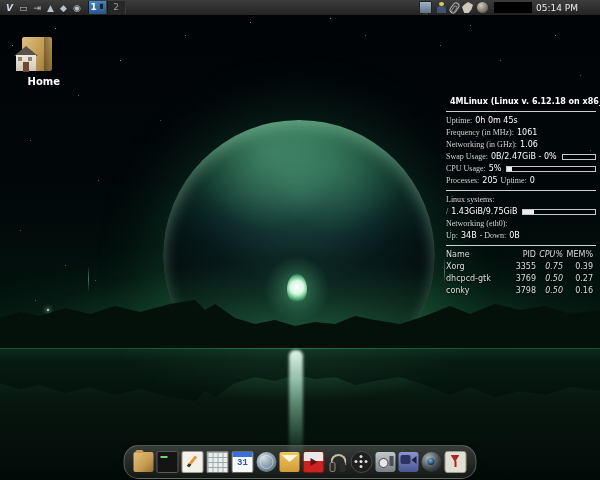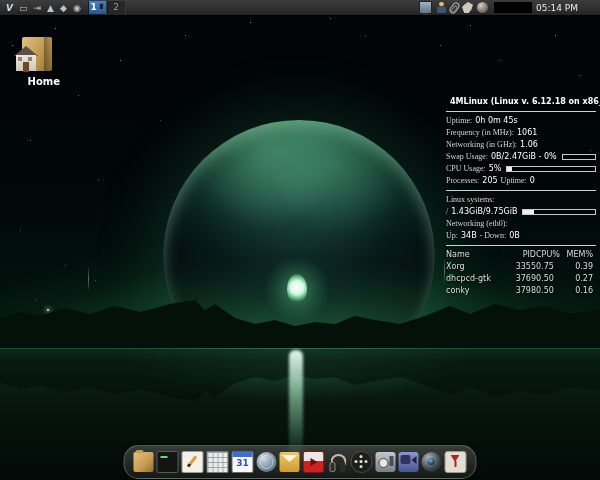--- a/index.html
+++ b/index.html
@@ -107,41 +107,41 @@
   .c-title{font-weight:bold;color:#fff;white-space:nowrap;margin-left:4px;}
   .c-hr{border-top:1px solid #cfcfcf;margin:3px 0;}
   .c-line{display:flex;align-items:center;white-space:nowrap;}
   .cl{color:#d6d6d6;margin-right:3px;font-family:Liberation Serif, serif;}
   .cv{color:#fff;font-weight:normal;margin-right:3px;}
   .cbar{flex:1;height:4px;border:1px solid #c9c9c9;margin-left:2px;background:rgba(0,0,0,.3);min-width:14px;}
   .cbar i{display:block;height:100%;background:#ececec;}
   .pt-row{display:flex;white-space:nowrap;}
   .pt-row span:nth-child(1){width:58px;}
   .pt-row span:nth-child(2){width:32px;text-align:right;}
-  .pt-row span:nth-child(3){width:27px;text-align:left;}
+  .pt-row span:nth-child(3){width:27px;text-align:right;font-style:italic;}
   .pt-row span:nth-child(4){width:30px;text-align:right;}
 
   
   .dock{position:absolute;left:50%;transform:translateX(-50%);bottom:1px;height:28px;padding:2px 9px;
     display:flex;align-items:center;gap:3px;z-index:30;border-radius:15px;
     background:linear-gradient(180deg,rgba(95,100,95,.55),rgba(25,28,25,.8));
     border:1px solid rgba(150,160,150,.45);box-shadow:0 1px 4px rgba(0,0,0,.6);}
   .dock-icon{position:relative;width:20px;height:20px;flex:0 0 auto;cursor:default;}
   .ic-filemanager{background:linear-gradient(135deg,#e6c37e 0%,#c79b50 60%,#926f32 100%);border-radius:2px;}
   .ic-filemanager::before{content:"";position:absolute;left:2px;top:-2px;width:8px;height:3px;background:#c79b50;border-radius:2px 2px 0 0;}
   .ic-terminal{background:#141414;border:1px solid #5a5a5a;border-radius:2px;}
   .ic-terminal::after{content:"";position:absolute;left:3px;top:4px;width:7px;height:2px;background:#6fd66f;box-shadow:0 4px 0 -1px #4aa84a;}
   .ic-editor{background:#f4f1e8;border:1px solid #999;border-radius:2px;}
   .ic-editor::after{content:"";position:absolute;left:8px;top:3px;width:3px;height:13px;background:linear-gradient(180deg,#e09a3a 75%,#333 75%);transform:rotate(38deg);}
   .ic-spreadsheet{background:#ececec;border:1px solid #777;
     background-image:linear-gradient(#9aa 1px,transparent 1px),linear-gradient(90deg,#9aa 1px,transparent 1px);
     background-size:5px 5px;border-radius:1px;}
   .ic-calendar{background:#f8f8f8;border:1px solid #666;border-radius:2px;text-align:center;}
   .ic-calendar::before{content:"";position:absolute;left:0;top:0;right:0;height:5px;background:#3a6fd8;}
-  .ic-calendar .ic-text{position:absolute;left:0;right:0;top:6px;font-size:9px;font-weight:bold;color:#2a55b8;}
+  .ic-calendar .ic-text{position:absolute;left:0;right:0;top:6px;font-size:9px;font-weight:bold;color:#2a55b8;font-family:Liberation Mono, monospace;}
   .ic-browser{border-radius:50%;background:radial-gradient(circle at 35% 30%,#d3dde4,#7d93a3 55%,#41525e);}
   .ic-browser::after{content:"";position:absolute;inset:3px;border:1px solid rgba(255,255,255,.45);border-radius:50%;}
   .ic-mail{background:linear-gradient(180deg,#f0c860,#d09a35);border-radius:2px;}
   .ic-mail::after{content:"";position:absolute;left:2px;top:3px;width:0;height:0;
     border-left:8px solid transparent;border-right:8px solid transparent;border-top:7px solid #fdf6e2;}
   .ic-youtube{background:linear-gradient(180deg,#e8e8e8 45%,#cc2222 45%);border-radius:3px;border:1px solid #881111;}
   .ic-youtube::after{content:"";position:absolute;left:7px;top:6px;width:0;height:0;
     border-left:7px solid #661111;border-top:4px solid transparent;border-bottom:4px solid transparent;}
   .ic-headphones::before{content:"";position:absolute;left:3px;top:2px;width:12px;height:9px;
     border:2px solid #cbb9a4;border-bottom:none;border-radius:9px 9px 0 0;}

